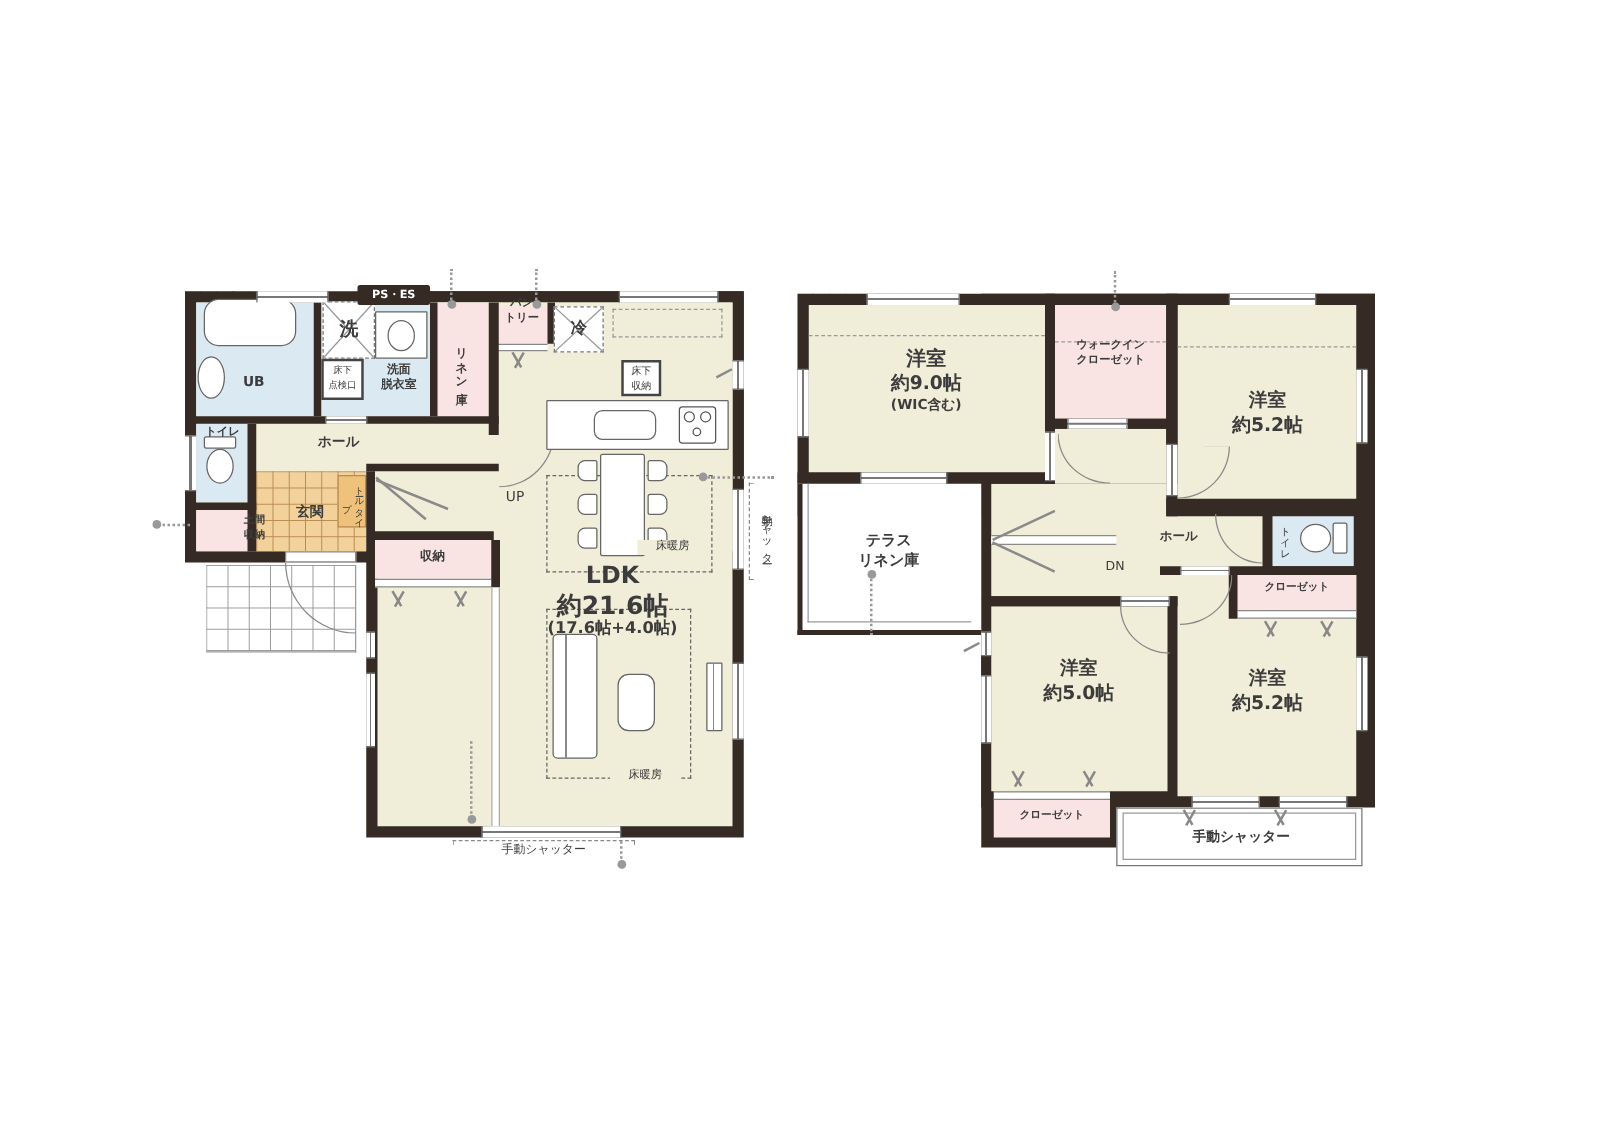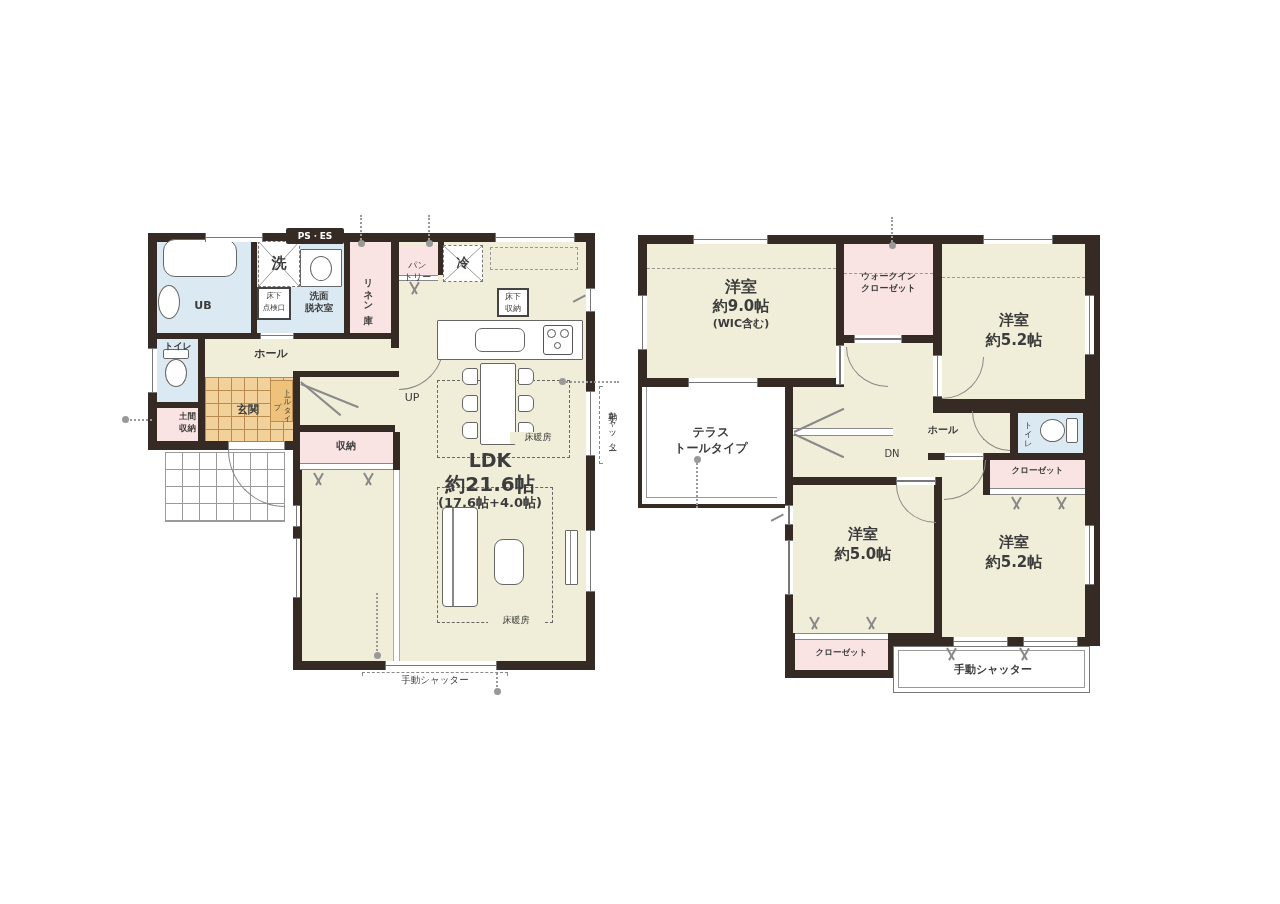--- a/index.html
+++ b/index.html
@@ -184,29 +184,29 @@
   <div class="bracket-v" style="left:451px;top:153px;height:78px"></div>
   <div class="bracket-h" style="left:214px;top:439px;width:146px"></div>
 
   <div class="darklbl" style="left:138px;top:-5px;width:58px;height:16px;font-size:9px;line-height:16px;font-weight:bold">PS・ES</div>
   <div class="lbl b" style="left:40px;top:66px;width:30px;font-size:11px">UB</div>
   <div class="lbl" style="left:144px;top:57px;width:54px;font-size:9.5px;font-weight:bold">洗面
 脱衣室</div>
   <div class="lbl" style="left:110px;top:57px;width:32px;font-size:7.5px;line-height:1.6">床下
 点検口</div>
   <div class="lbl vert" style="left:214px;top:24px;height:64px;font-size:9.5px;font-weight:bold">リネン庫</div>
-  <div class="lbl" style="left:250px;top:27px;width:39px;font-size:9px;font-weight:normal">パン
+  <div class="lbl" style="left:250px;top:5px;width:39px;font-size:9px;font-weight:bold">パン
 トリー</div>
   <div class="lbl" style="left:350px;top:58px;width:30px;font-size:8px;line-height:1.5">床下
 収納</div>
   <div class="lbl b" style="left:10px;top:108px;width:40px;font-size:9px">トイレ</div>
   <div class="lbl b" style="left:100px;top:114px;width:46px;font-size:11px">ホール</div>
   <div class="lbl b" style="left:70px;top:170px;width:60px;font-size:11px">玄関</div>
   <div class="lbl vert" style="left:124px;top:149px;width:20px;height:38px;font-size:7.5px;line-height:10px;letter-spacing:0">トールタイプ</div>
-  <div class="lbl" style="left:10px;top:177px;width:59px;font-size:8.5px;font-weight:bold;line-height:1.45">土間
+  <div class="lbl" style="left:26px;top:177px;width:59px;font-size:8.5px;font-weight:bold;line-height:1.45">土間
 収納</div>
   <div class="lbl" style="left:250px;top:158px;width:28px;font-size:11px">UP</div>
   <div class="lbl b" style="left:168px;top:206px;width:60px;font-size:10px">収納</div>
   <div class="lbl b" style="left:292px;top:215px;width:100px;font-size:19px">LDK</div>
   <div class="lbl b" style="left:272px;top:238px;width:140px;font-size:20px">約21.6帖</div>
   <div class="lbl" style="left:262px;top:262px;width:160px;font-size:13px;font-weight:bold">(17.6帖+4.0帖)</div>
   <div class="lbl" style="left:362px;top:199px;width:56px;font-size:9px;background:var(--cream)">床暖房</div>
   <div class="lbl" style="left:340px;top:382px;width:56px;font-size:9px;background:var(--cream)">床暖房</div>
   <div class="lbl vert" style="left:458px;top:153px;height:80px;font-size:9px;letter-spacing:0">手動シャッター</div>
   <div class="lbl" style="left:222px;top:441px;width:130px;font-size:9.5px">手動シャッター</div>
@@ -295,21 +295,21 @@
   <div class="dot-v" style="left:58px;top:225px;height:48px;transform:scaleY(-1)"></div>
 
   <div class="lbl b" style="left:33px;top:42px;width:140px;font-size:16px">洋室</div>
   <div class="lbl b" style="left:33px;top:62px;width:140px;font-size:15px">約9.0帖</div>
   <div class="lbl" style="left:33px;top:82px;width:140px;font-size:11px;font-weight:bold">(WIC含む)</div>
   <div class="lbl" style="left:206px;top:36px;width:89px;font-size:9px;font-weight:bold">ウォークイン
 クローゼット</div>
   <div class="lbl b" style="left:330px;top:76px;width:92px;font-size:15px">洋室</div>
   <div class="lbl b" style="left:330px;top:96px;width:92px;font-size:15px">約5.2帖</div>
   <div class="lbl b" style="left:15px;top:190px;width:116px;font-size:12px">テラス
-トールタイプ</div>
+リネン庫</div>
   <div class="lbl b" style="left:278px;top:188px;width:54px;font-size:10px">ホール</div>
   <div class="lbl" style="left:240px;top:212px;width:28px;font-size:10px;background:var(--cream)">DN</div>
   <div class="lbl vert" style="left:384px;top:176px;height:38px;font-size:8px;letter-spacing:0">トイレ</div>
   <div class="lbl" style="left:354px;top:230px;width:91px;font-size:8.5px;font-weight:bold">クローゼット</div>
   <div class="lbl b" style="left:180px;top:290px;width:90px;font-size:15px">洋室</div>
   <div class="lbl b" style="left:180px;top:310px;width:90px;font-size:15px">約5.0帖</div>
   <div class="lbl b" style="left:330px;top:298px;width:92px;font-size:15px">洋室</div>
   <div class="lbl b" style="left:330px;top:318px;width:92px;font-size:15px">約5.2帖</div>
   <div class="lbl" style="left:159px;top:412px;width:89px;font-size:8.5px;font-weight:bold">クローゼット</div>
   <div class="lbl b" style="left:290px;top:428px;width:130px;font-size:11px;background:#fff">手動シャッター</div>

